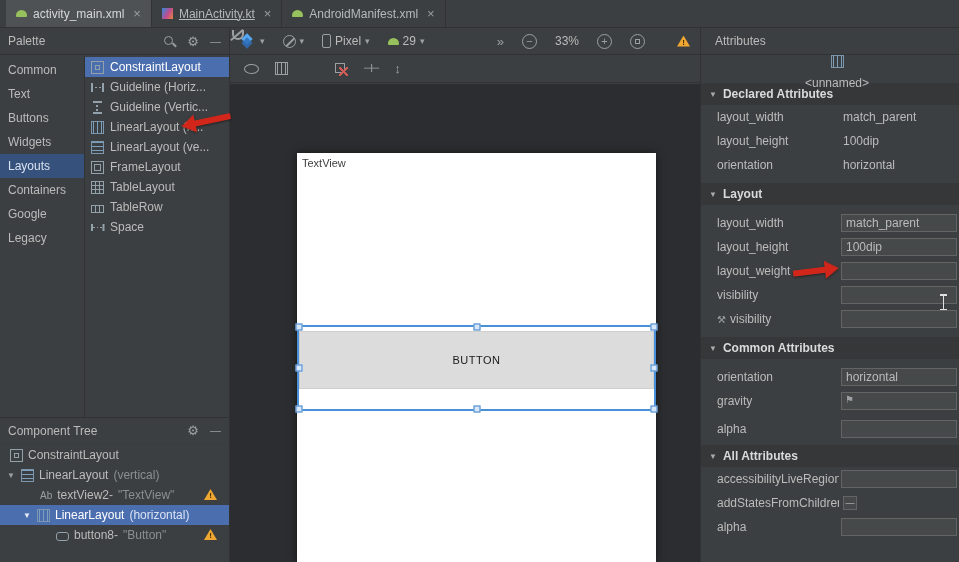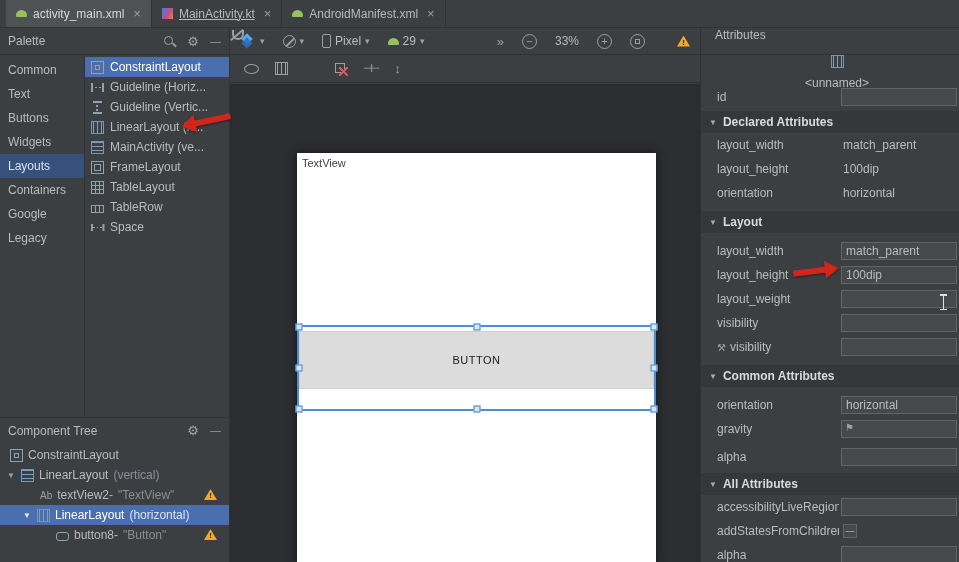--- a/index.html
+++ b/index.html
@@ -101,21 +101,21 @@
   .abutton { position:absolute; left:2px; top:178px; width:355px; height:58px; background:#dcdcdc; border:1px solid #cfcfcf; display:flex; align-items:center; justify-content:center; }
   .abutton span { color:#1a1a1a; font-size:11px; letter-spacing:.5px; }
   .sel-rect { position:absolute; left:0; right:0; top:172px; height:86px; border:2px solid #4a90d9; }
   .handle { position:absolute; width:7px; height:7px; background:#d7e7fa; border:1px solid #3c82c9; transform:translate(-50%,-50%); }
   .h-tl{left:0;top:0}.h-tm{left:50%;top:0}.h-tr{left:100%;top:0}
   .h-ml{left:0;top:50%}.h-mr{left:100%;top:50%}
   .h-bl{left:0;top:100%}.h-bm{left:50%;top:100%}.h-br{left:100%;top:100%}
 
   
   .right-panel { position:absolute; left:700px; top:28px; right:0; bottom:0; border-left:1px solid #323232; background:#3c3f41; overflow:hidden; }
-  .attr-header { height:27px; border-bottom:1px solid #323232; display:flex; padding-left:14px; }
+  .attr-header { height:27px; border-bottom:1px solid #323232; display:flex; align-items:center; padding-left:14px; }
   .attr-row { height:24px; display:flex; align-items:center; padding-left:16px; position:relative; }
   .row28 { height:28px; }
   .attr-name { width:122px; color:#bbbbbb; white-space:nowrap; overflow:hidden; display:flex; align-items:center; gap:4px; }
   .attr-val-text { position:absolute; left:142px; color:#bbbbbb; }
   .attr-input { position:absolute; left:140px; right:2px; height:18px; background:#45494a; border:1px solid #646464; color:#bbbbbb; font-family:"Liberation Sans",sans-serif; font-size:12px; padding:0 4px; outline:none; }
   .attr-input.pad-flag { padding-left:16px; }
   .flag-in { position:absolute; left:144px; top:5px; font-size:10px; color:#9da0a3; z-index:2; }
   .attr-section { height:22px; background:#353739; display:flex; align-items:center; gap:6px; padding-left:8px; color:#dadada; font-weight:bold; }
   .sec-tri { font-size:8px; color:#a9a9a9; font-weight:normal; }
   .mt4{margin-top:4px}.mt6{margin-top:6px}
@@ -189,21 +189,21 @@
         <div class="pitem">
           <span class="ic ic-guide-h ic-guide-v"></span>
           <span>Guideline (Vertic...</span>
         </div>
         <div class="pitem">
           <span class="ic ic-linear-h"></span>
           <span>LinearLayout (h...</span>
         </div>
         <div class="pitem">
           <span class="ic ic-linear-v"></span>
-          <span>MainActivity (ve...</span>
+          <span>LinearLayout (ve...</span>
         </div>
         <div class="pitem">
           <span class="ic ic-frame"></span>
           <span>FrameLayout</span>
         </div>
         <div class="pitem">
           <span class="ic ic-table"></span>
           <span>TableLayout</span>
         </div>
         <div class="pitem">
@@ -334,24 +334,20 @@
   <div class="right-panel">
     <div class="attr-header">
       <span class="hdr-title">Attributes</span>
     </div>
 
     <div class="attr-row row28 unnamed-row" style="padding-left:14px">
       <span class="ic ic-linear-h"></span>
       <span>&lt;unnamed&gt;</span>
     </div>
 
-    <div class="attr-row row28">
-      <span class="attr-name">id</span>
-      <input class="attr-input" value="" style="">
-    </div>
 
     <div class="attr-section">
       <span class="sec-tri">▼</span>
       <span>Declared Attributes</span>
     </div>
     <div class="attr-row">
       <span class="attr-name">layout_width</span>
       <span class="attr-val-text">match_parent</span>
     </div>
     <div class="attr-row">

